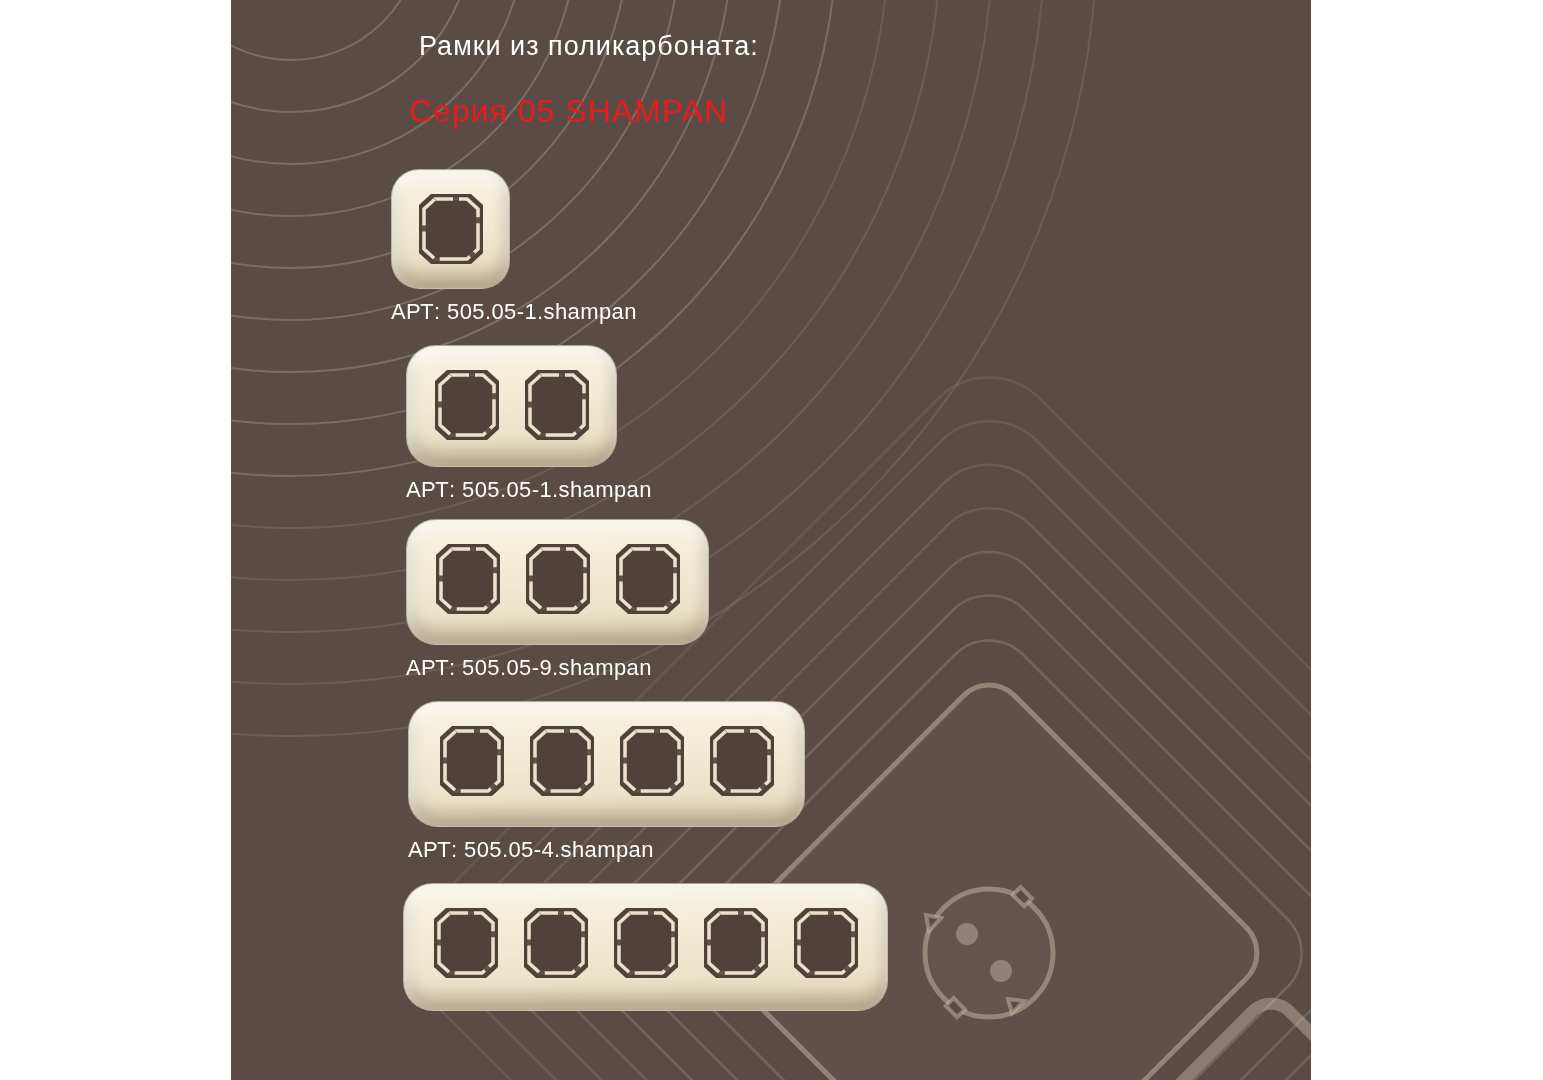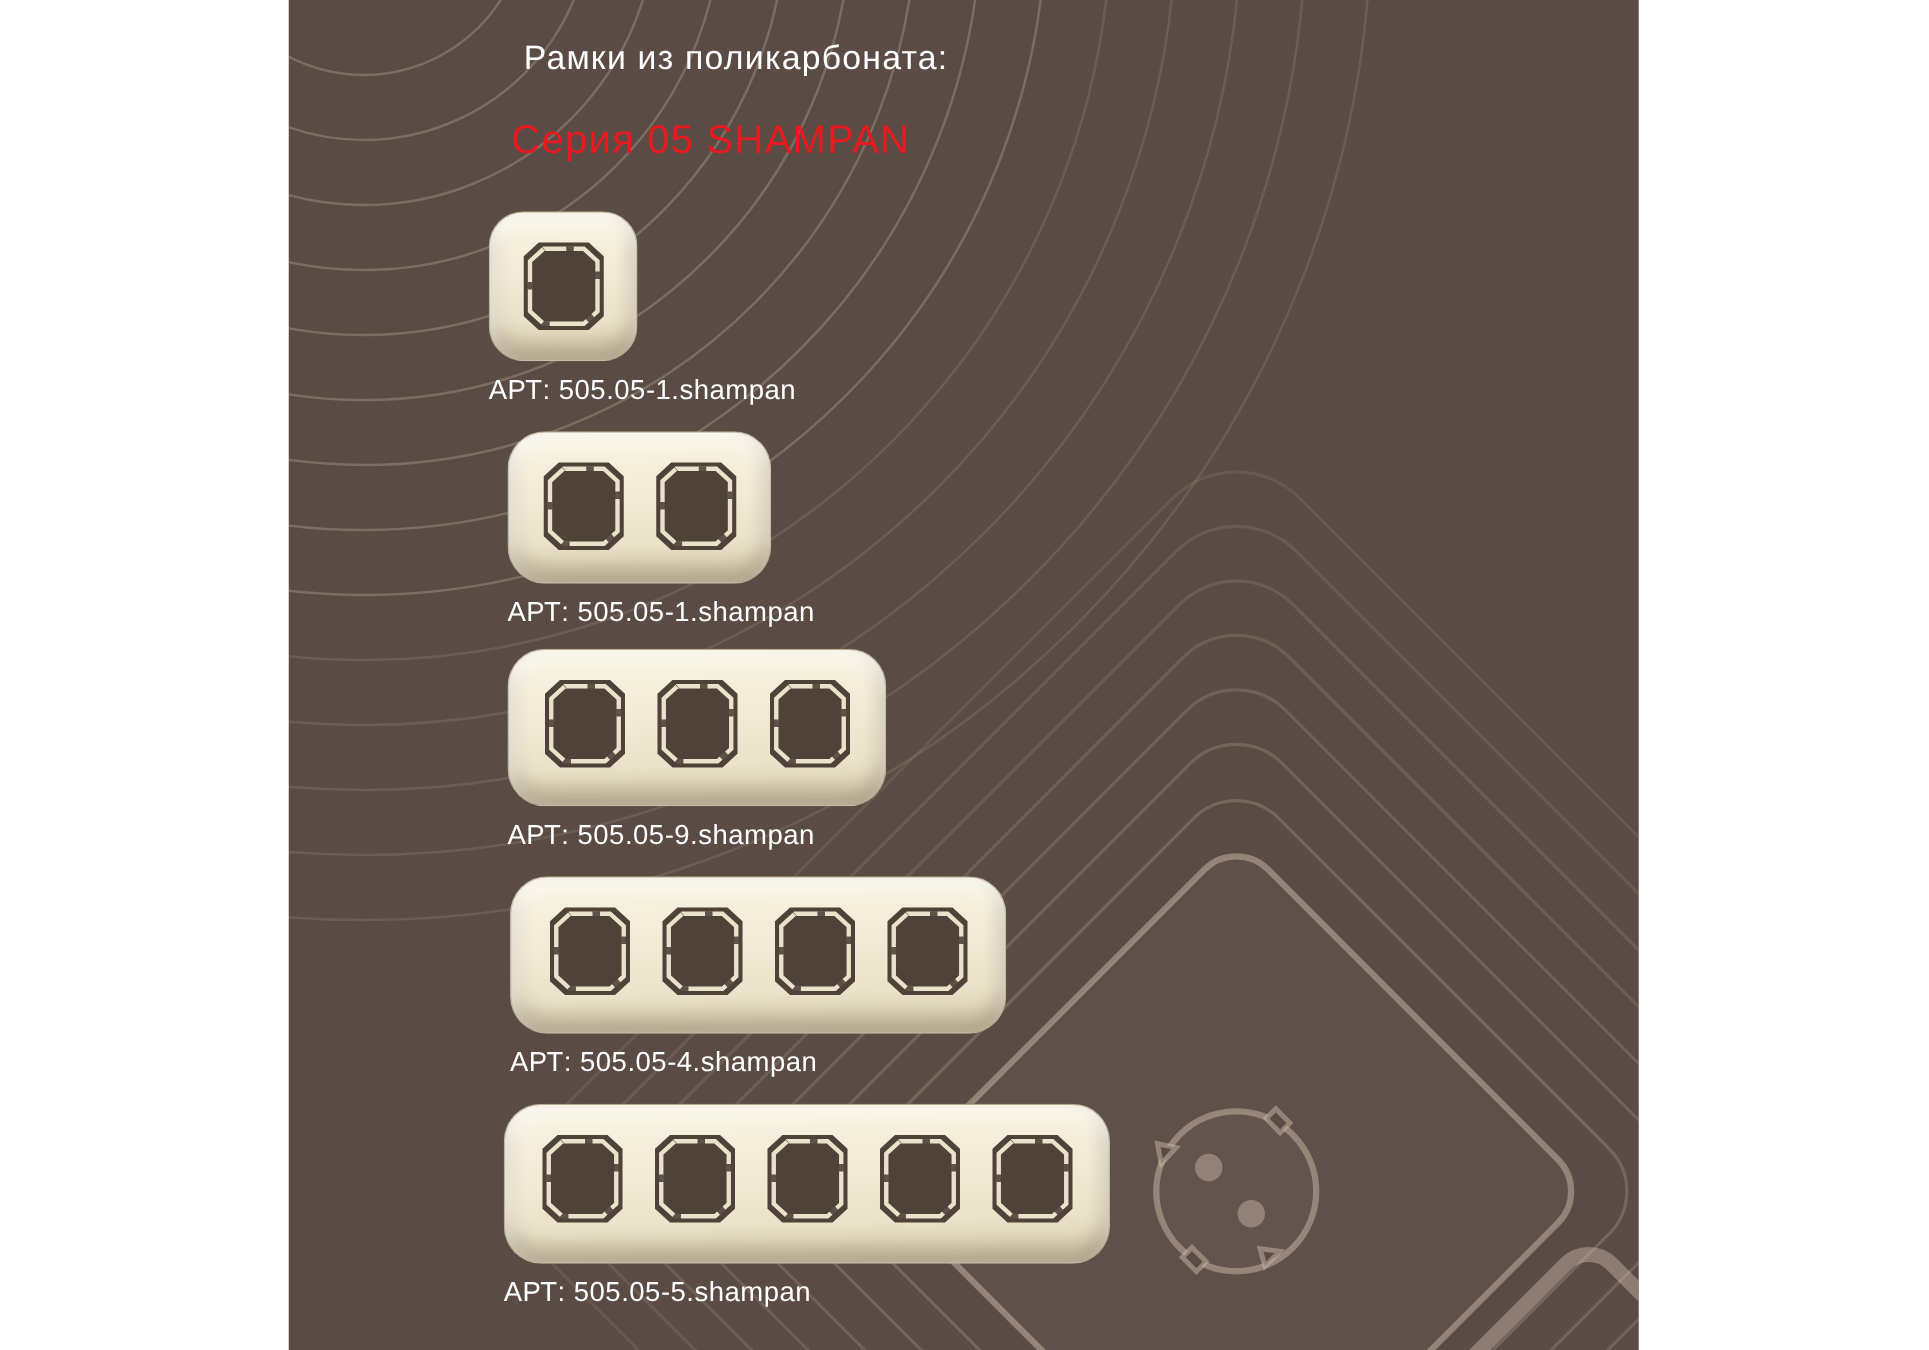--- a/index.html
+++ b/index.html
@@ -251,16 +251,15 @@
           </svg>
         </div>
         <div class="window">
           <svg viewBox="0 0 66 72">
             <polygon points="13,1 53,1 65,12 65,60 53,71 13,71 1,60 1,12" fill="#4f4239"></polygon>
             <polygon points="17,6 49,6 60,16 60,56 49,66 17,66 6,56 6,16" fill="none" stroke="#eae3cc" stroke-width="3.5"></polygon>
             <polygon points="17,6 49,6 60,16 60,56 49,66 17,66 6,56 6,16" fill="none" stroke="#4f4239" stroke-width="4.2" stroke-dasharray="6 31" stroke-dashoffset="19" stroke-opacity="0.9"></polygon>
           </svg>
         </div>
       </div>
-    <div class="article">АРТ: 505.05-5.shampan</div>
   </div>
 
 </div>
 
 </body></html>

